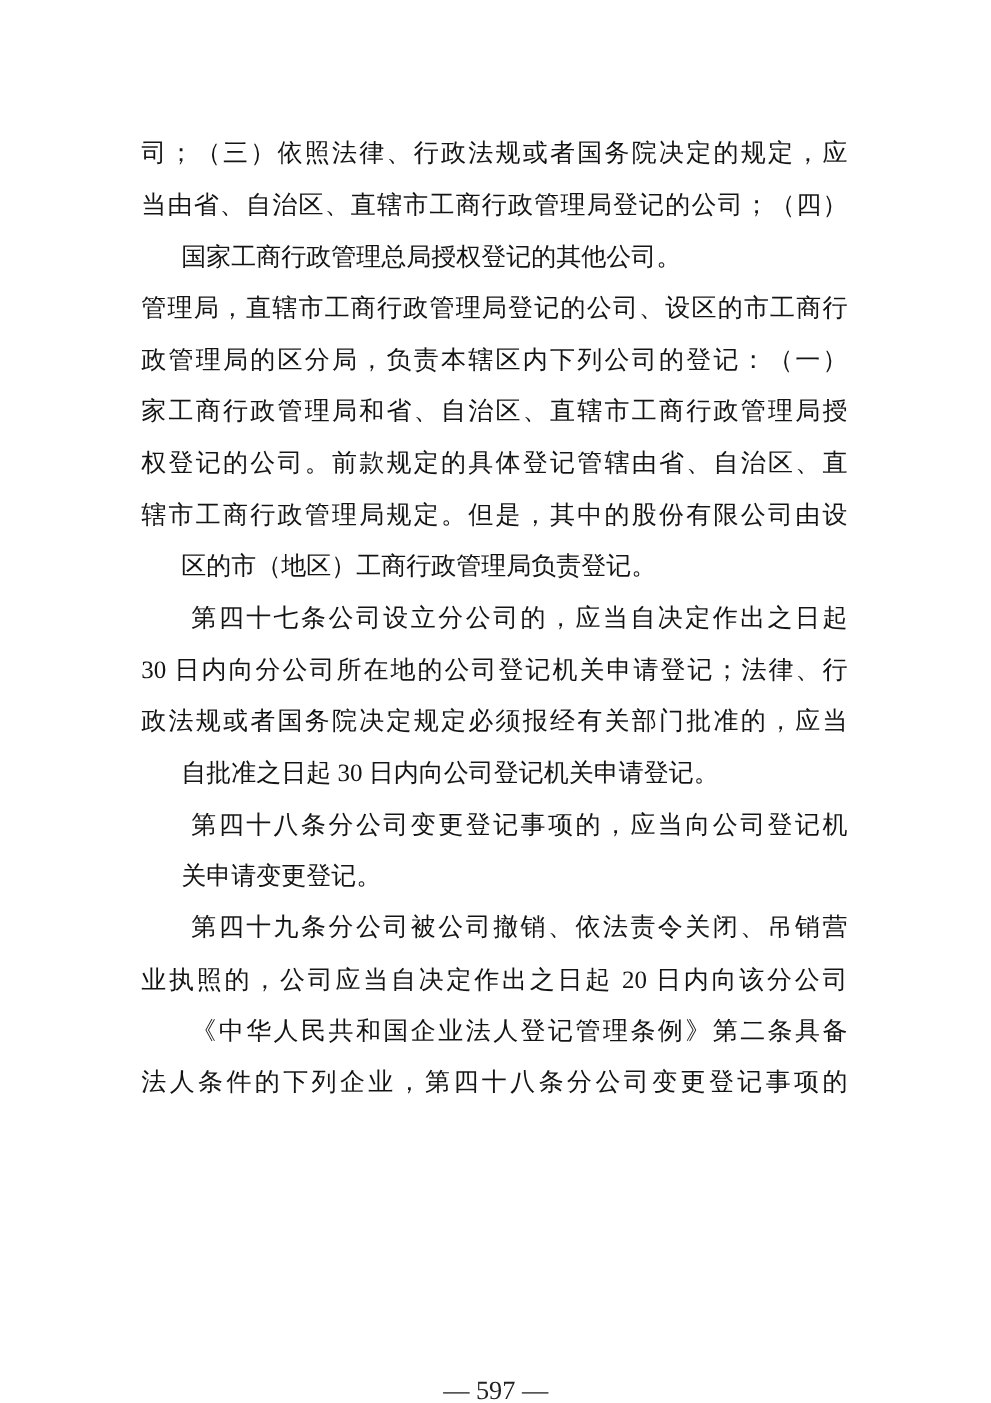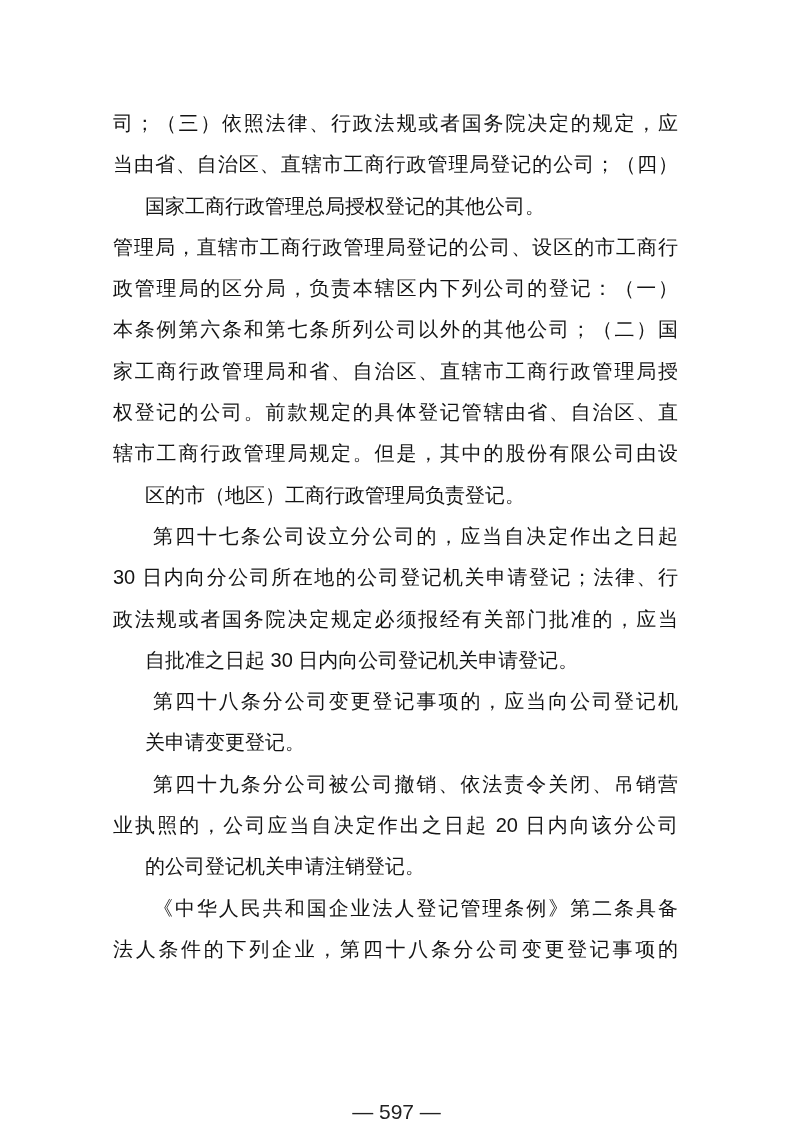--- a/index.html
+++ b/index.html
@@ -6,21 +6,21 @@
     margin: 0;
     padding: 0;
     background: #ffffff;
   }
   .page {
     position: relative;
     width: 793px;
     height: 1122px;
     background: #ffffff;
     overflow: hidden;
-    font-family: Liberation Sans, sans-serif;
+    font-family: Liberation Serif, serif;
   }
   .textblock {
     position: absolute;
     left: 113px;
     top: 103px;
     width: 565px;
     font-size: 20px;
     line-height: 41.3px;
     color: #141414;
     letter-spacing: 0;
@@ -53,32 +53,30 @@
 </head>
 <body>
 
 <div class="page">
   <div class="textblock">
     <div class="line">司；（三）依照法律、行政法规或者国务院决定的规定，应</div>
     <div class="line">当由省、自治区、直辖市工商行政管理局登记的公司；（四）</div>
     <div class="line last">国家工商行政管理总局授权登记的其他公司。</div>
     <div class="line">管理局，直辖市工商行政管理局登记的公司、设区的市工商行</div>
     <div class="line">政管理局的区分局，负责本辖区内下列公司的登记：（一）</div>
-    <div class="line">本条例第六条和第七条所列公司以外的其他公司；（二）国</div>
     <div class="line">家工商行政管理局和省、自治区、直辖市工商行政管理局授</div>
     <div class="line">权登记的公司。前款规定的具体登记管辖由省、自治区、直</div>
     <div class="line">辖市工商行政管理局规定。但是，其中的股份有限公司由设</div>
     <div class="line last">区的市（地区）工商行政管理局负责登记。</div>
     <div class="line ind">第四十七条公司设立分公司的，应当自决定作出之日起</div>
     <div class="line">30 日内向分公司所在地的公司登记机关申请登记；法律、行</div>
     <div class="line">政法规或者国务院决定规定必须报经有关部门批准的，应当</div>
     <div class="line last">自批准之日起 30 日内向公司登记机关申请登记。</div>
     <div class="line ind">第四十八条分公司变更登记事项的，应当向公司登记机</div>
     <div class="line last">关申请变更登记。</div>
     <div class="line ind">第四十九条分公司被公司撤销、依法责令关闭、吊销营</div>
     <div class="line">业执照的，公司应当自决定作出之日起 20 日内向该分公司</div>
-    <div class="line last">的公司登记机关申请注销登记。</div>
     <div class="line ind">《中华人民共和国企业法人登记管理条例》第二条具备</div>
     <div class="line">法人条件的下列企业，第四十八条分公司变更登记事项的</div>
   </div>
 
   <div class="footer">— 597 —</div>
 </div>
 
 </body></html>

